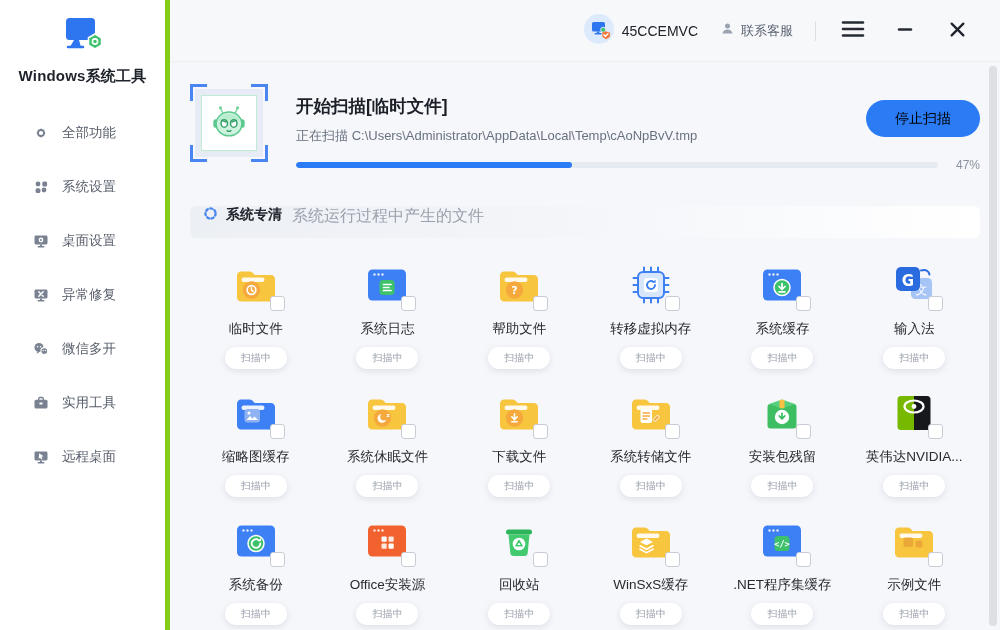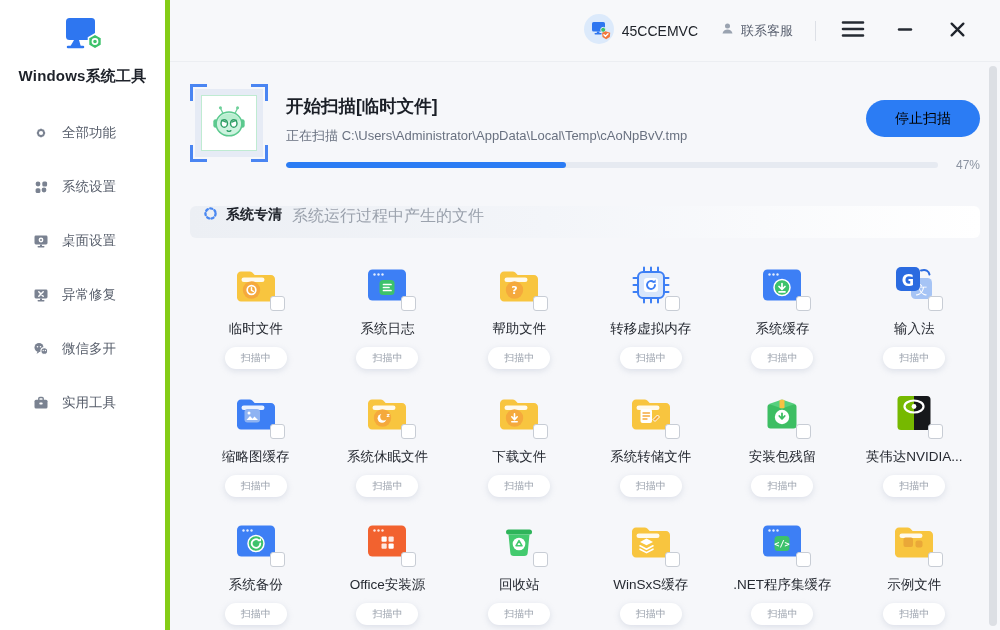--- a/index.html
+++ b/index.html
@@ -27,21 +27,21 @@
   .username { font-size:14px; font-weight:400; color:#20242B; }
   .support { display:flex; align-items:center; gap:6px; cursor:pointer; }
   .support-label { font-size:13px; color:#5A6170; }
   .tb-divider { width:1px; height:20px; background:#DDE0E6; }
   .tb-btn { background:none; border:none; cursor:pointer; display:flex; align-items:center; justify-content:center;
             width:30px; height:30px; }
 
   
   .content { flex:1; position:relative; padding:22px 20px 0 20px; }
 
-  .scan-header { display:flex; gap:18px; position:relative; }
+  .scan-header { display:flex; gap:28px; position:relative; }
   .scan-avatar { width:78px; height:78px; position:relative; flex:none; }
   .corner { position:absolute; width:17px; height:17px; border:3px solid #4A85F2; }
   .corner.tl { top:0; left:0; border-right:none; border-bottom:none; }
   .corner.tr { top:0; right:0; border-left:none; border-bottom:none; }
   .corner.bl { bottom:0; left:0; border-right:none; border-top:none; }
   .corner.br { bottom:0; right:0; border-left:none; border-top:none; }
   .avatar-mat { position:absolute; inset:5px; background:#E6EBF5; }
   .avatar-card { position:absolute; inset:11px; background:#fff; border:1.5px solid #BFEBD2;
                  display:flex; align-items:center; justify-content:center; }
 
@@ -154,20 +154,31 @@
         </div>
         <div class="nav-item">
           <span class="nav-ic">
             <svg viewBox="0 0 16 16" width="16" height="16">
               <path d="M5.8 5V3.6c0-.6.5-1.1 1.1-1.1h2.2c.6 0 1.1.5 1.1 1.1V5" fill="none" stroke="currentColor" stroke-width="1.4"></path>
               <rect x="1.5" y="4.8" width="13" height="8.7" rx="1.5" fill="currentColor"></rect>
               <rect x="6.3" y="7.6" width="3.4" height="1.8" rx=".9" fill="#fff"></rect>
             </svg>
           </span>
           <span class="nav-label">实用工具</span>
+        </div>
+        <div class="nav-item">
+          <span class="nav-ic">
+            <svg viewBox="0 0 16 16" width="16" height="16">
+              <rect x="1.5" y="2.5" width="13" height="9" rx="1.4" fill="currentColor"></rect>
+              <rect x="7" y="11.5" width="2" height="1.6" fill="currentColor"></rect>
+              <rect x="4.5" y="13" width="7" height="1.5" rx=".75" fill="currentColor"></rect>
+              <path d="M6.2 4.2l4.3 3.1-2.1.5 1.1 2-1.3.7-1.1-2-1.5 1.4z" fill="#fff"></path>
+            </svg>
+          </span>
+          <span class="nav-label">远程桌面</span>
         </div>
       </nav>
   </aside>
 
   <div class="right">
 
     <div class="topbar">
       <div class="user-chip">
         <span>
           <svg viewBox="0 0 30 30" width="30" height="30">

